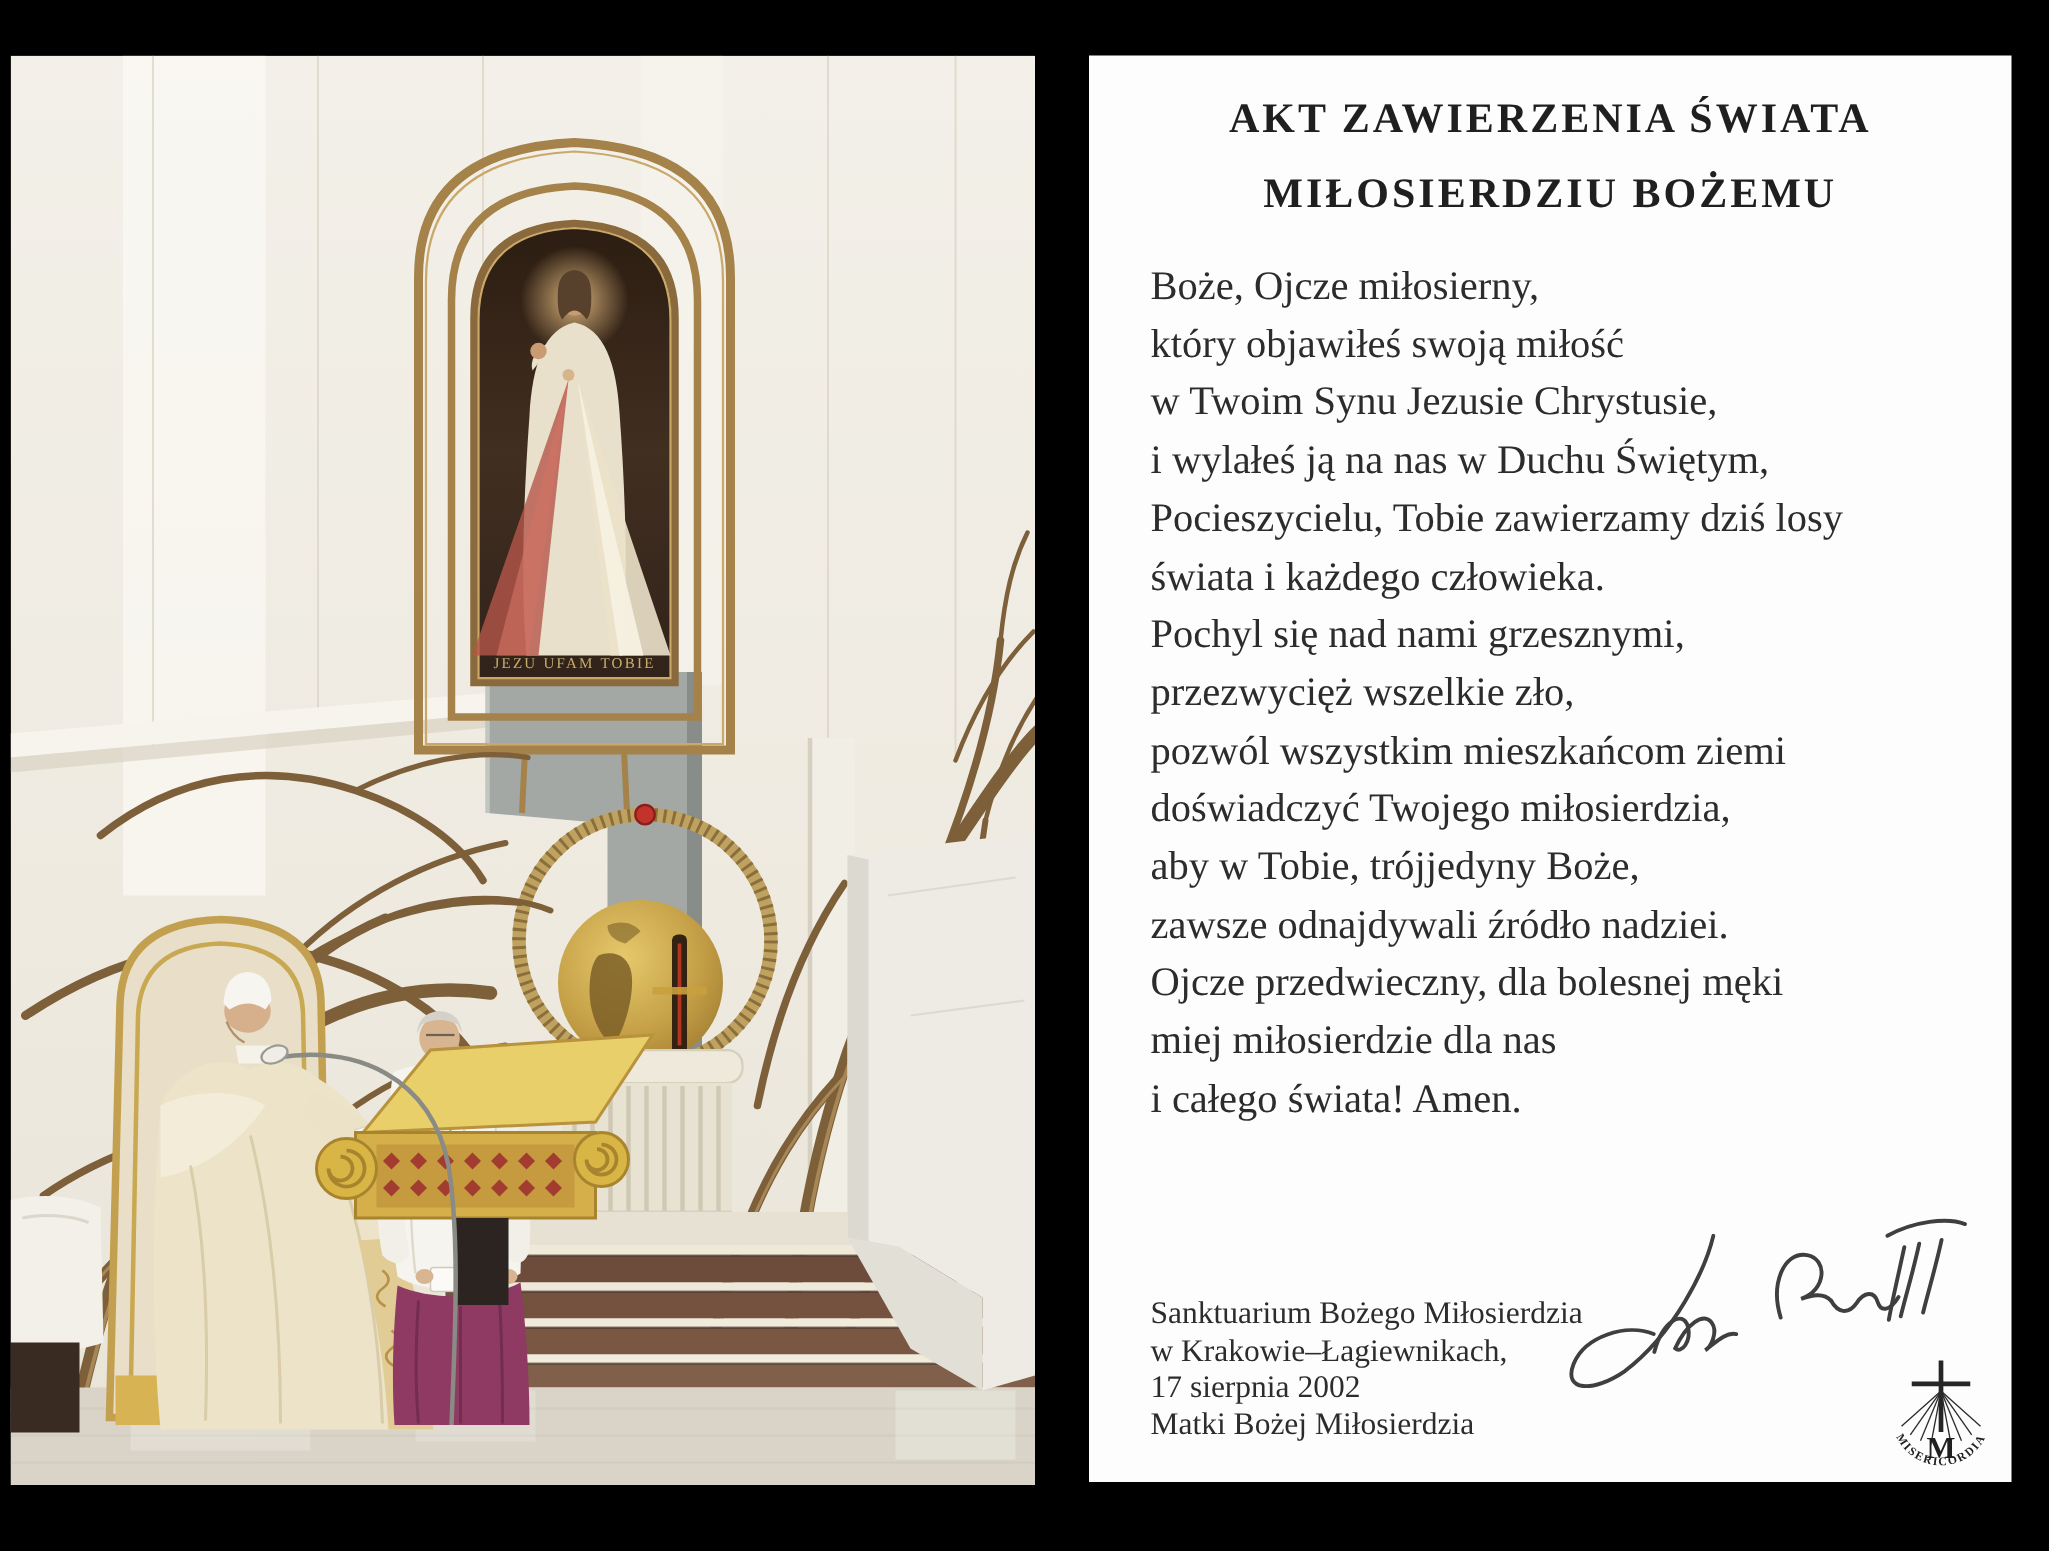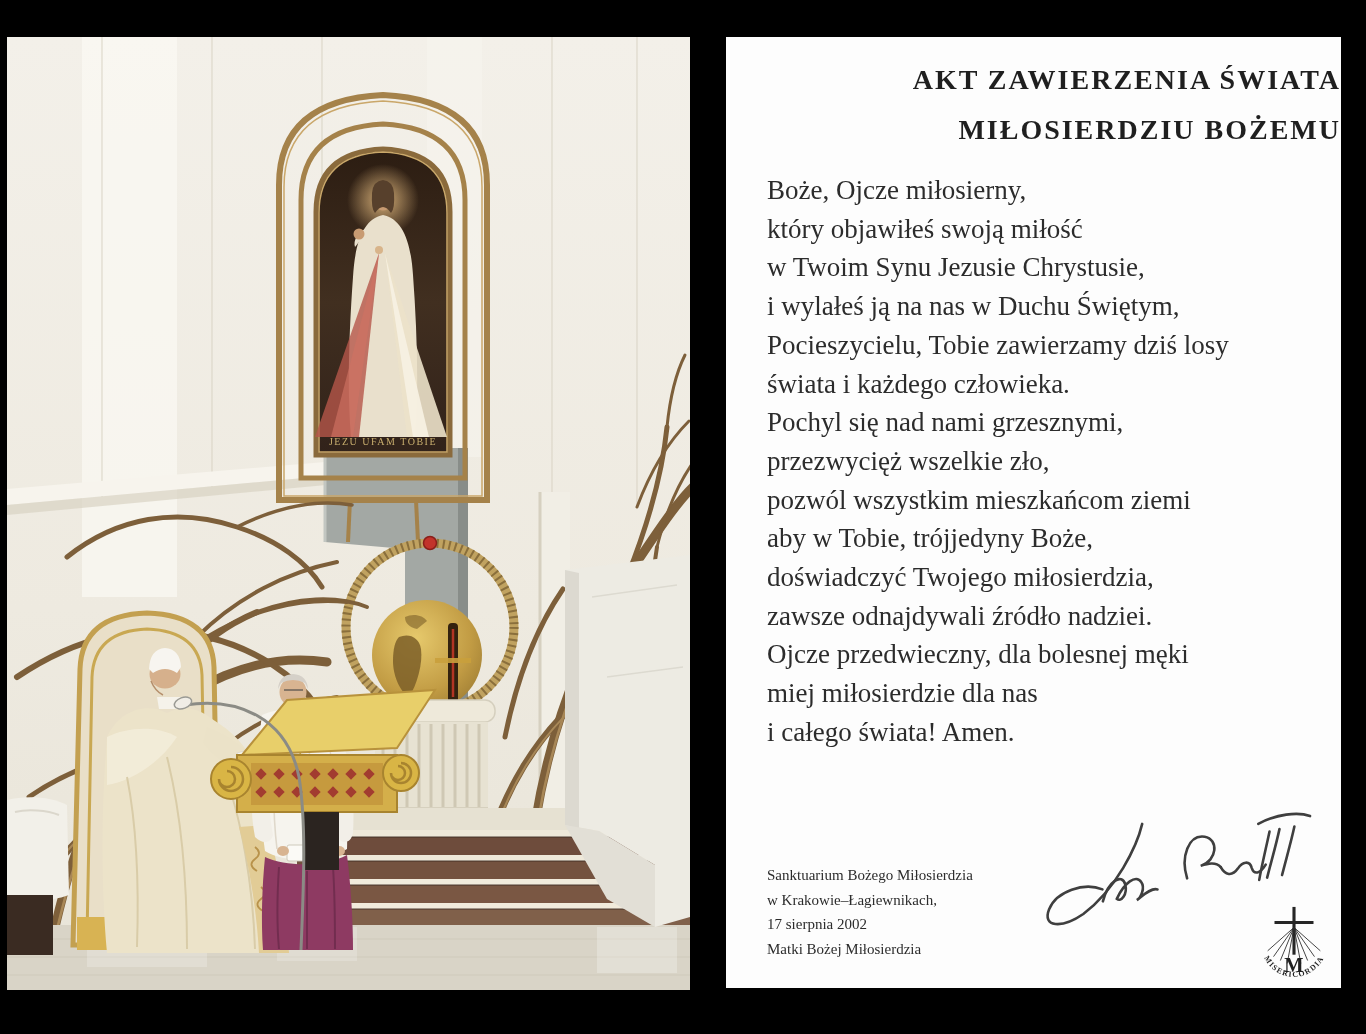--- a/index.html
+++ b/index.html
@@ -1,25 +1,25 @@
 <!DOCTYPE html>
 <html><head>
 <meta charset="utf-8">
 <style>
   html,body{margin:0;padding:0;background:#000;}
   .stage{position:relative;width:1366px;height:1034px;background:#000;overflow:hidden;
          font-family:"Liberation Serif","DejaVu Serif",serif;}
   .photo-panel{position:absolute;left:7px;top:37px;width:683px;height:953px;overflow:hidden;}
   .card-panel{position:absolute;left:726px;top:37px;width:615px;height:951px;background:#fdfdfd;}
-  .card-title{position:absolute;left:0;top:18px;width:100%;text-align:right;
+  .card-title{position:absolute;left:0;top:18px;width:100%;text-align:center;
               font-size:28px;font-weight:700;letter-spacing:2px;color:#1f1f1f;line-height:50px;}
   .card-title div{white-space:nowrap;}
   .prayer{position:absolute;left:41px;top:134px;font-size:27px;color:#2c2c2c;line-height:38.7px;}
   .prayer div{white-space:nowrap;}
-  .credits{position:absolute;left:41px;top:826px;font-size:15px;color:#2c2c2c;line-height:24.6px;}
+  .credits{position:absolute;left:41px;top:826px;font-size:21px;color:#2c2c2c;line-height:24.6px;}
   .credits div{white-space:nowrap;}
   .signature{position:absolute;left:298px;top:768px;width:290px;height:140px;transform:rotate(-2deg);}
   .logo{position:absolute;right:8px;bottom:4px;width:78px;height:82px;}
 </style>
 </head>
 <body>
 
 <div class="stage">
 
   <div class="photo-panel">
@@ -312,22 +312,22 @@
     <div class="prayer">
       <div>Boże, Ojcze miłosierny,</div>
       <div>który objawiłeś swoją miłość</div>
       <div>w Twoim Synu Jezusie Chrystusie,</div>
       <div>i wylałeś ją na nas w Duchu Świętym,</div>
       <div>Pocieszycielu, Tobie zawierzamy dziś losy</div>
       <div>świata i każdego człowieka.</div>
       <div>Pochyl się nad nami grzesznymi,</div>
       <div>przezwycięż wszelkie zło,</div>
       <div>pozwól wszystkim mieszkańcom ziemi</div>
+      <div>doświadczyć Twojego miłosierdzia,</div>
       <div>aby w Tobie, trójjedyny Boże,</div>
-      <div>doświadczyć Twojego miłosierdzia,</div>
       <div>zawsze odnajdywali źródło nadziei.</div>
       <div>Ojcze przedwieczny, dla bolesnej męki</div>
       <div>miej miłosierdzie dla nas</div>
       <div>i całego świata! Amen.</div>
     </div>
 
     <div class="credits">
       <div>Sanktuarium Bożego Miłosierdzia</div>
       <div>w Krakowie–Łagiewnikach,</div>
       <div>17 sierpnia 2002</div>

